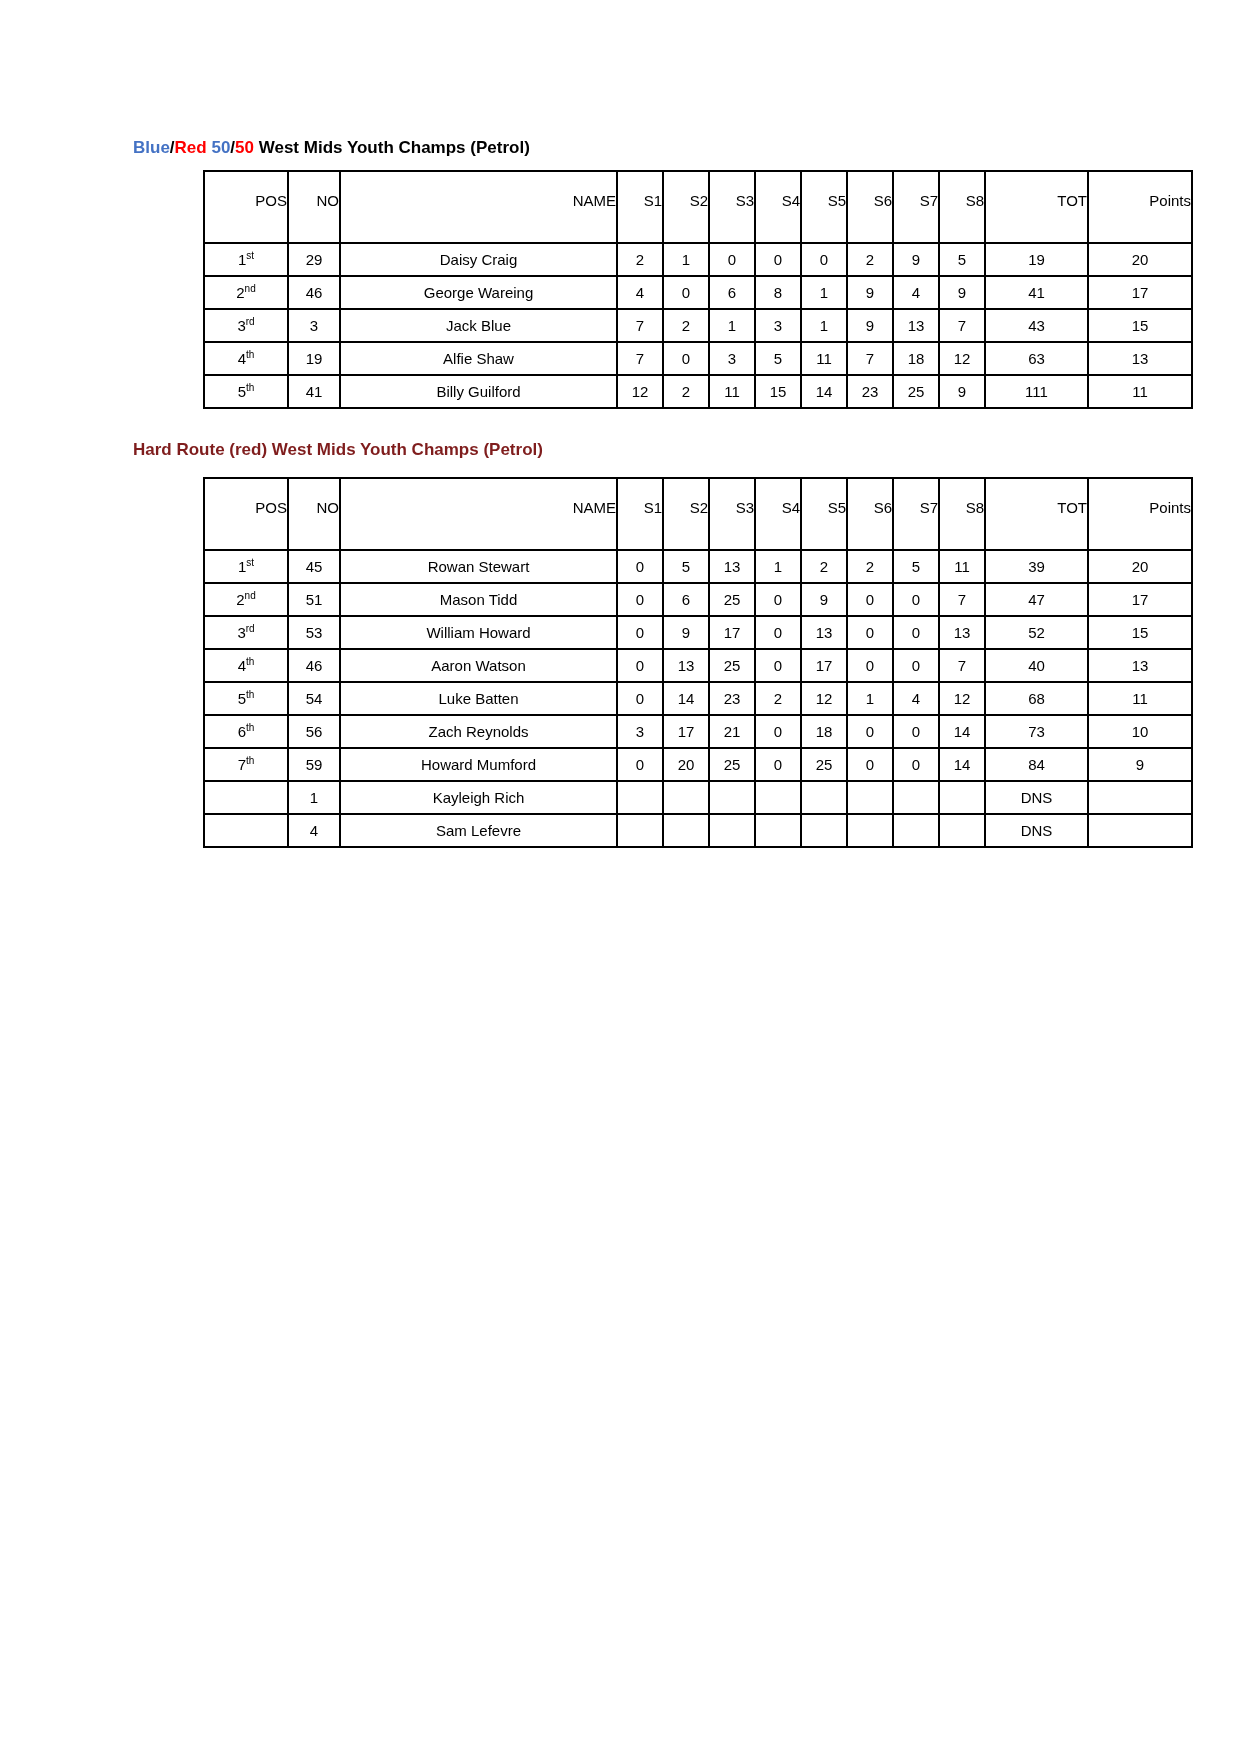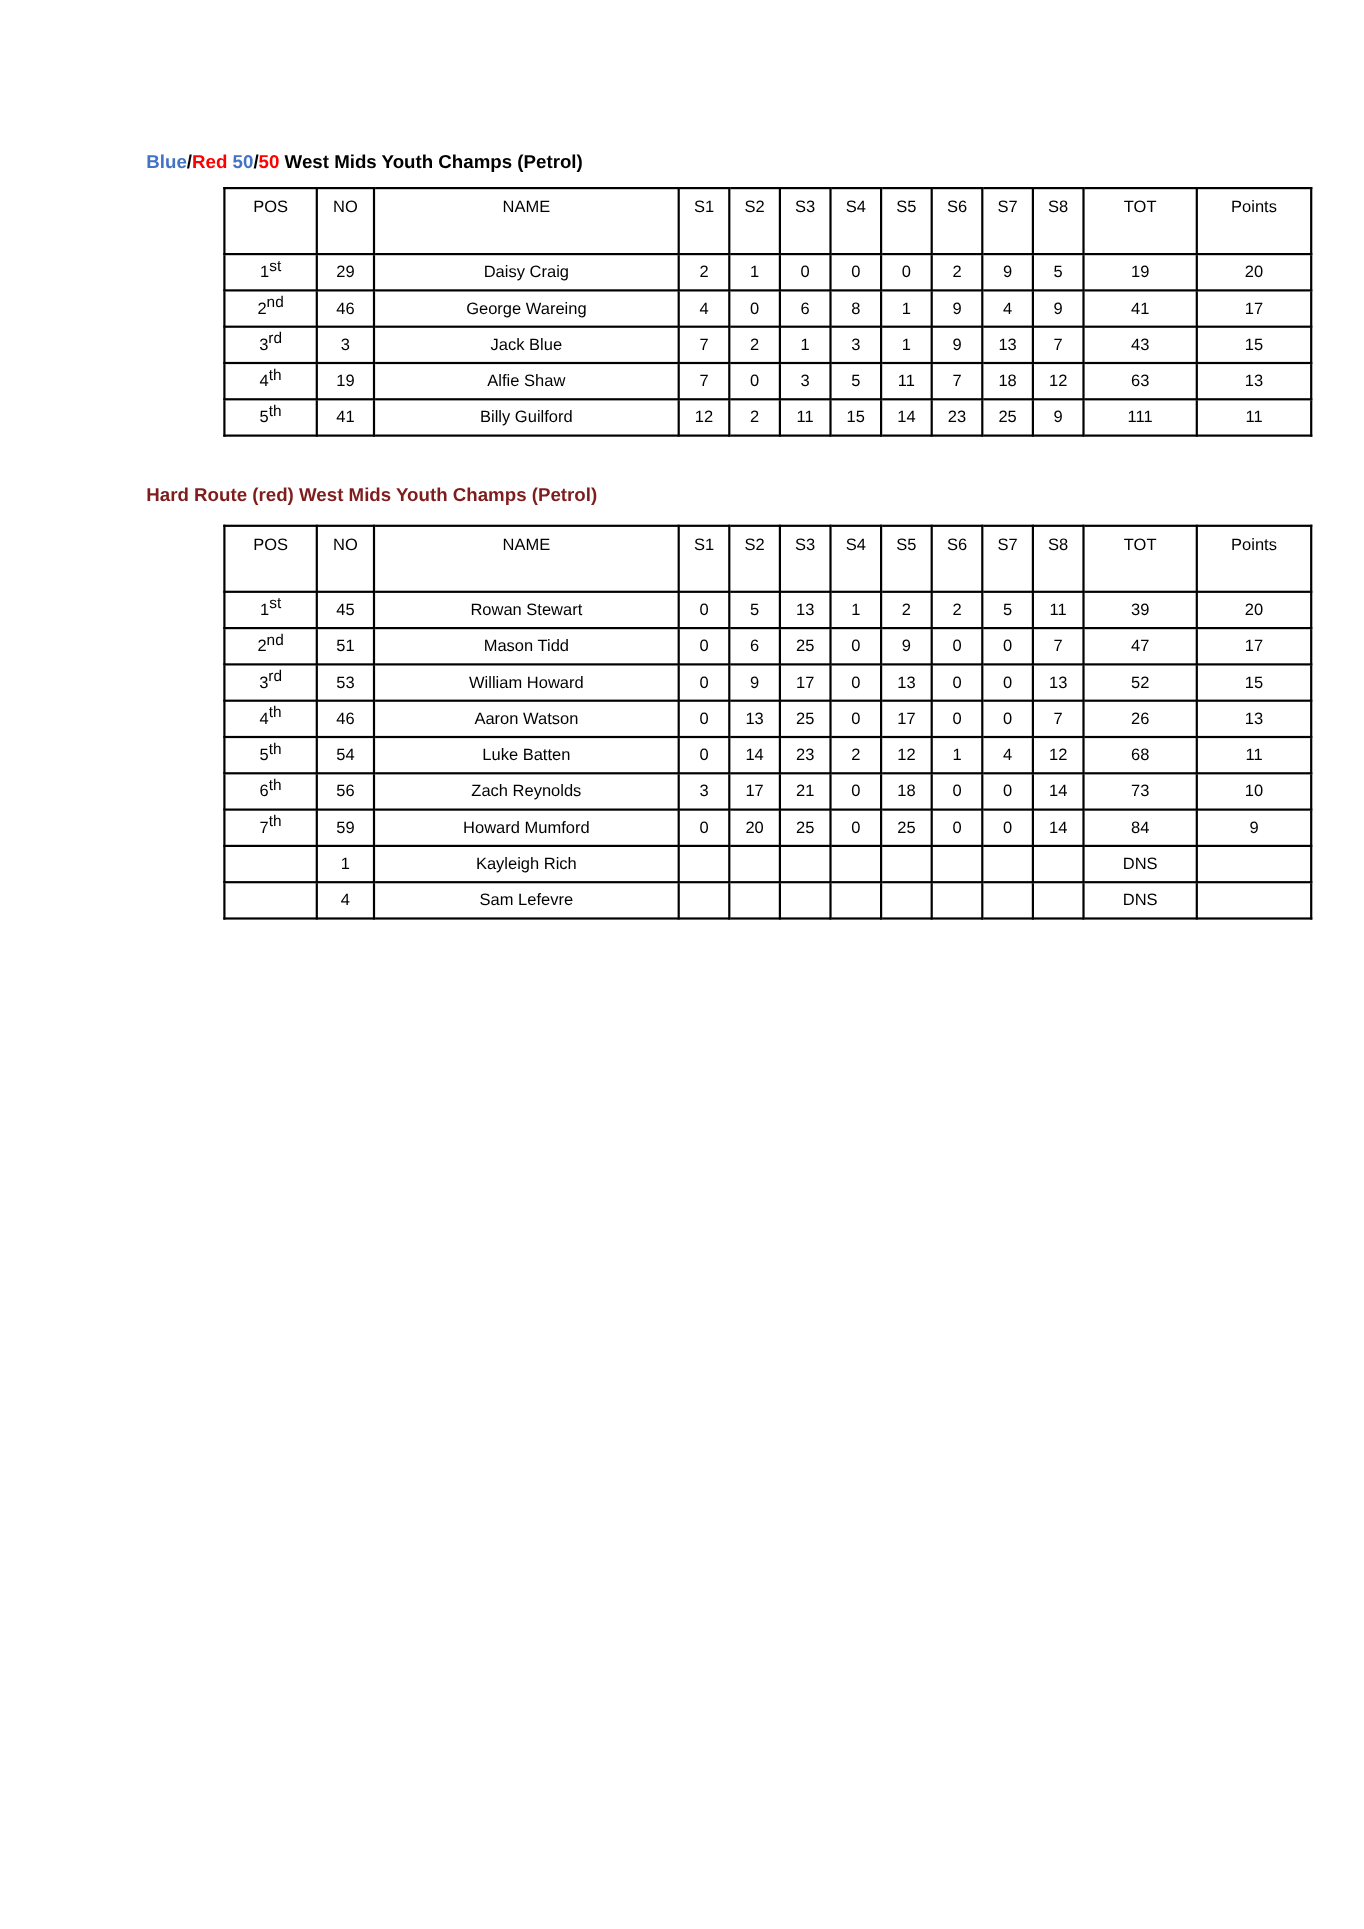--- a/index.html
+++ b/index.html
@@ -30,24 +30,25 @@
     vertical-align: middle;
     font-size: 15px;
     font-weight: normal;
     padding: 0;
     overflow: hidden;
     white-space: nowrap;
   }
   .rtable th {
     height: 50px;
     vertical-align: top;
-    padding-top: 8px;
+    padding-top: 20px;
+    text-align: right;
   }
   .rtable td { height: 31px; }
-  .rtable sup { font-size: 14px; line-height: 0; }
+  .rtable sup { font-size: 10px; line-height: 0; }
 </style>
 </head>
 <body>
 
 <div class="doc">
   <div id="content">
       <div class="table-title" style="left: 133px; top: 136px;"><span style="color: rgb(68, 114, 196);">Blue</span><span style="color: rgb(0, 0, 0);">/</span><span style="color: rgb(255, 0, 0);">Red</span><span style="color: rgb(68, 114, 196);"> 50</span><span style="color: rgb(0, 0, 0);">/</span><span style="color: rgb(255, 0, 0);">50</span><span style="color: rgb(0, 0, 0);"> West Mids Youth Champs (Petrol)</span></div>
       <table class="rtable" style="left: 203px; top: 170px;">
         <colgroup>
           <col style="width: 84px;">
@@ -244,21 +245,21 @@
             <td>46</td>
             <td>Aaron Watson</td>
             <td>0</td>
             <td>13</td>
             <td>25</td>
             <td>0</td>
             <td>17</td>
             <td>0</td>
             <td>0</td>
             <td>7</td>
-            <td>26</td>
+            <td>40</td>
             <td>13</td>
           </tr>
           <tr>
             <td><span>5</span><sup>th</sup></td>
             <td>54</td>
             <td>Luke Batten</td>
             <td>0</td>
             <td>14</td>
             <td>23</td>
             <td>2</td>

